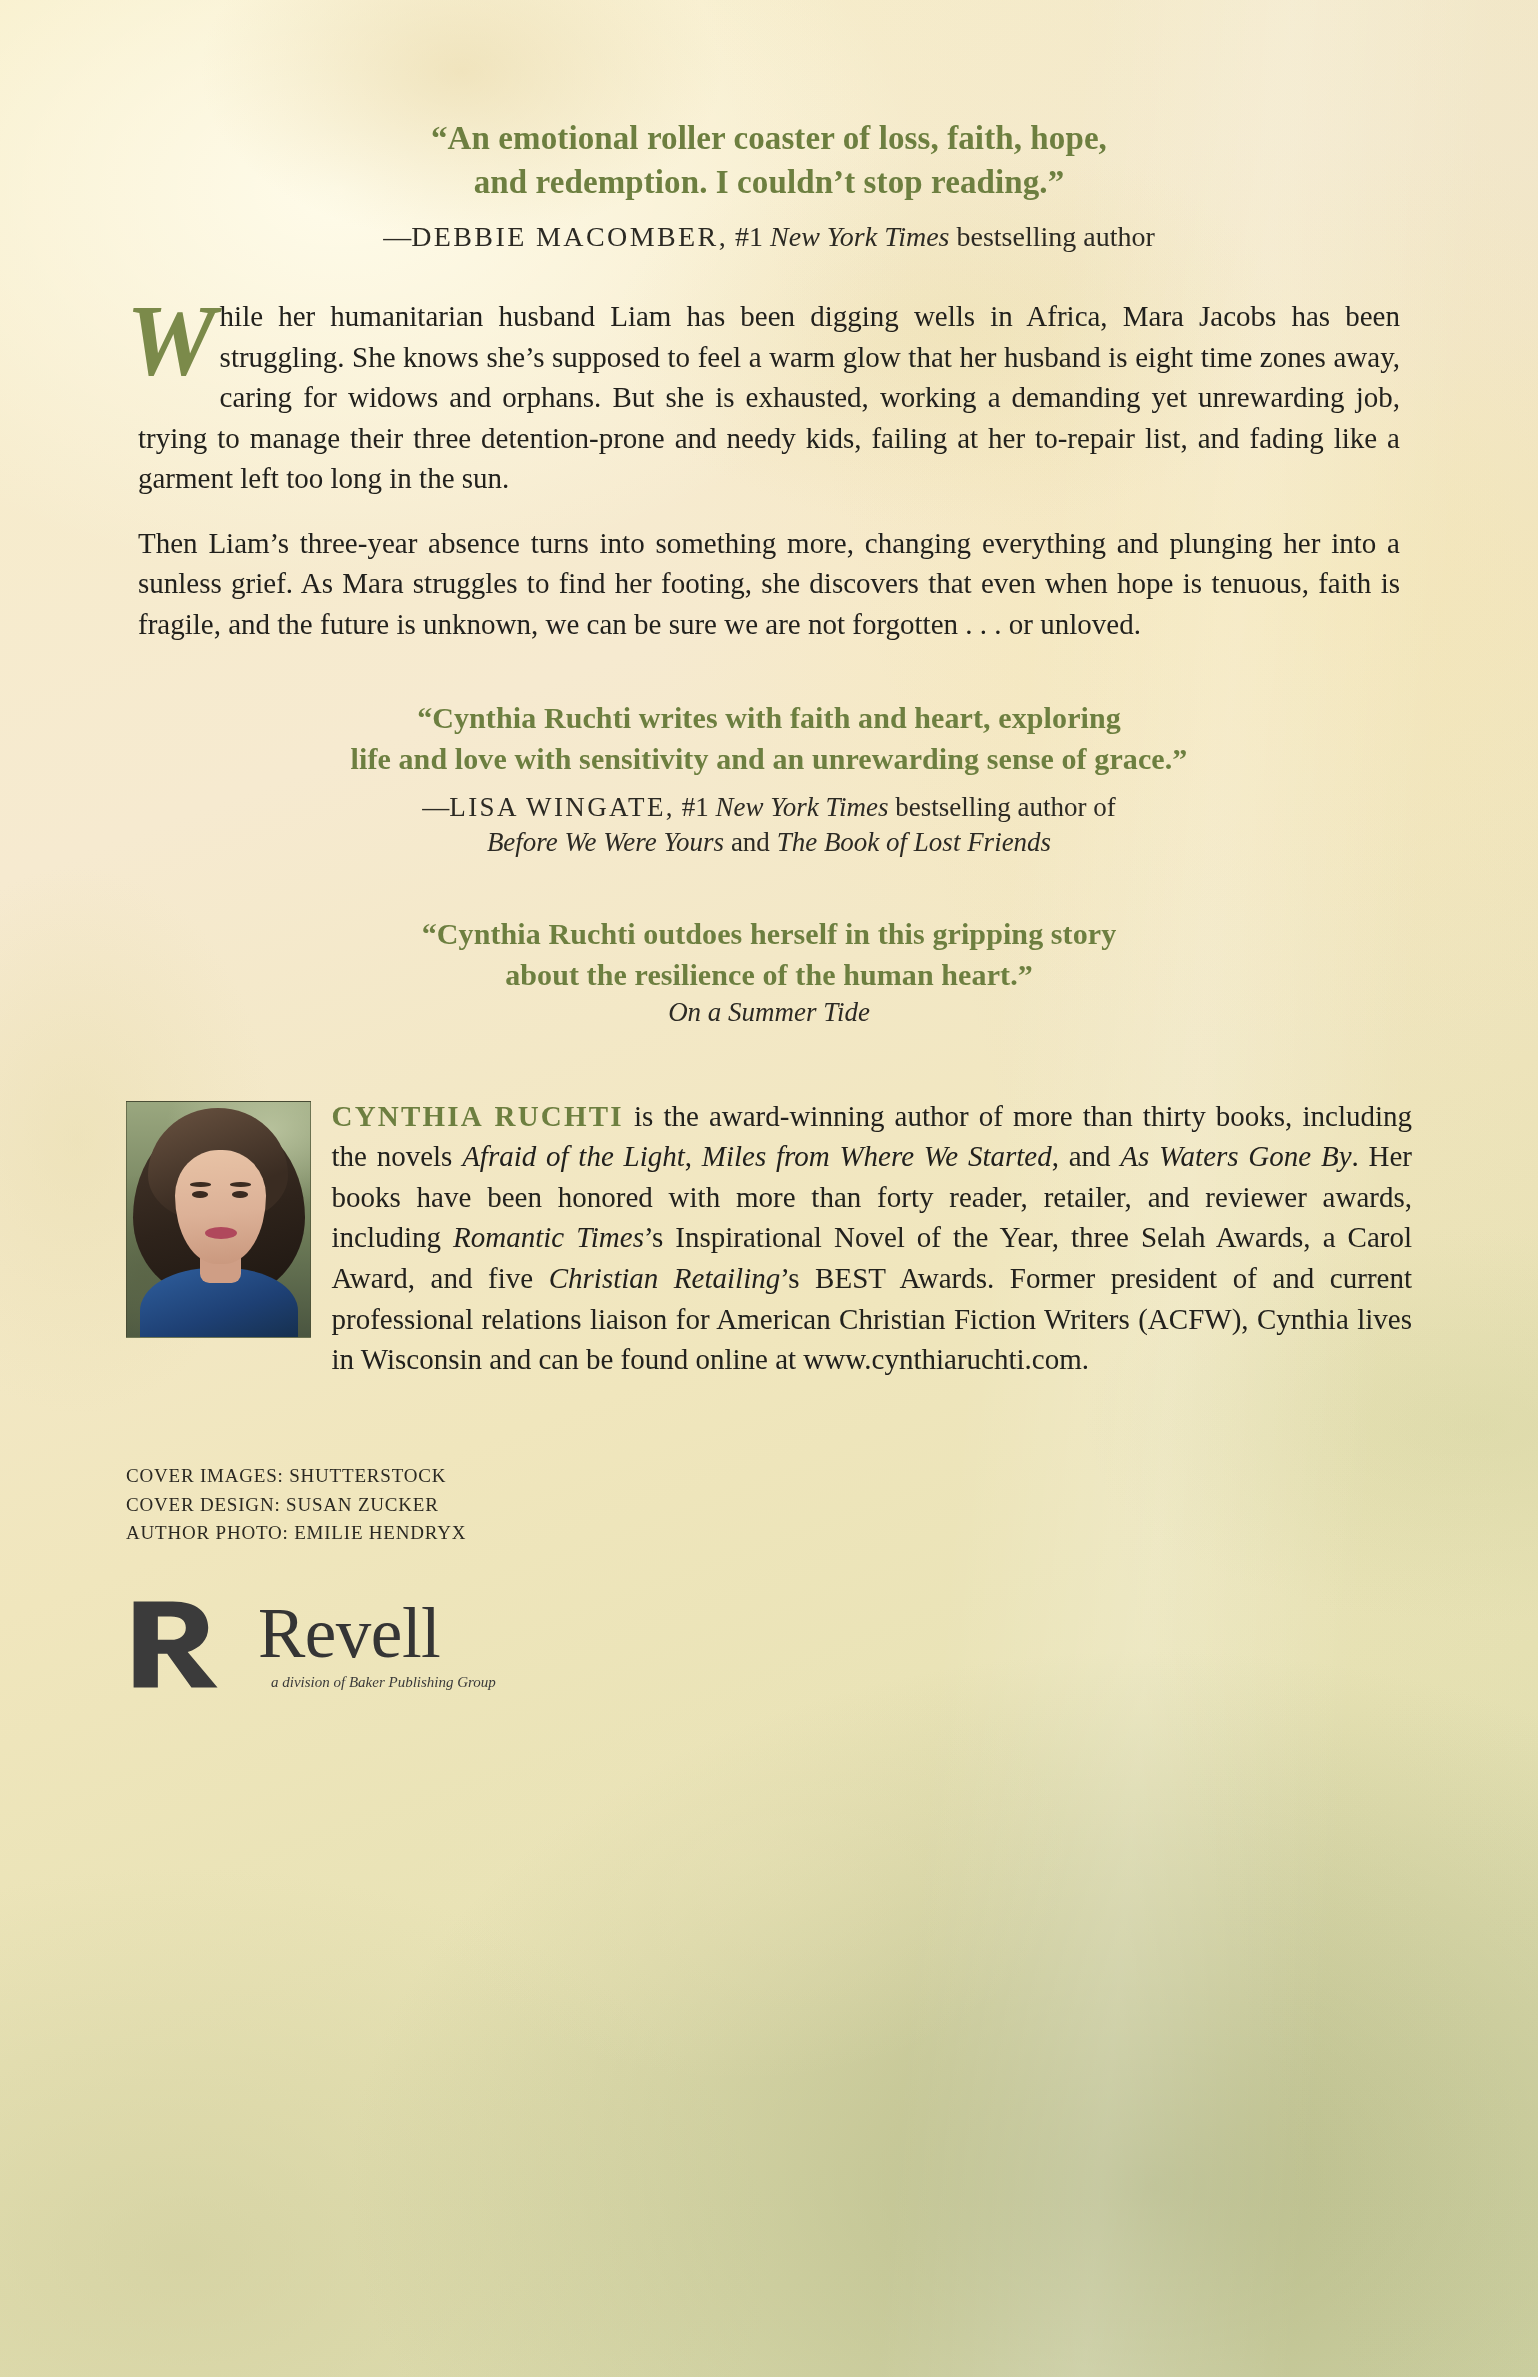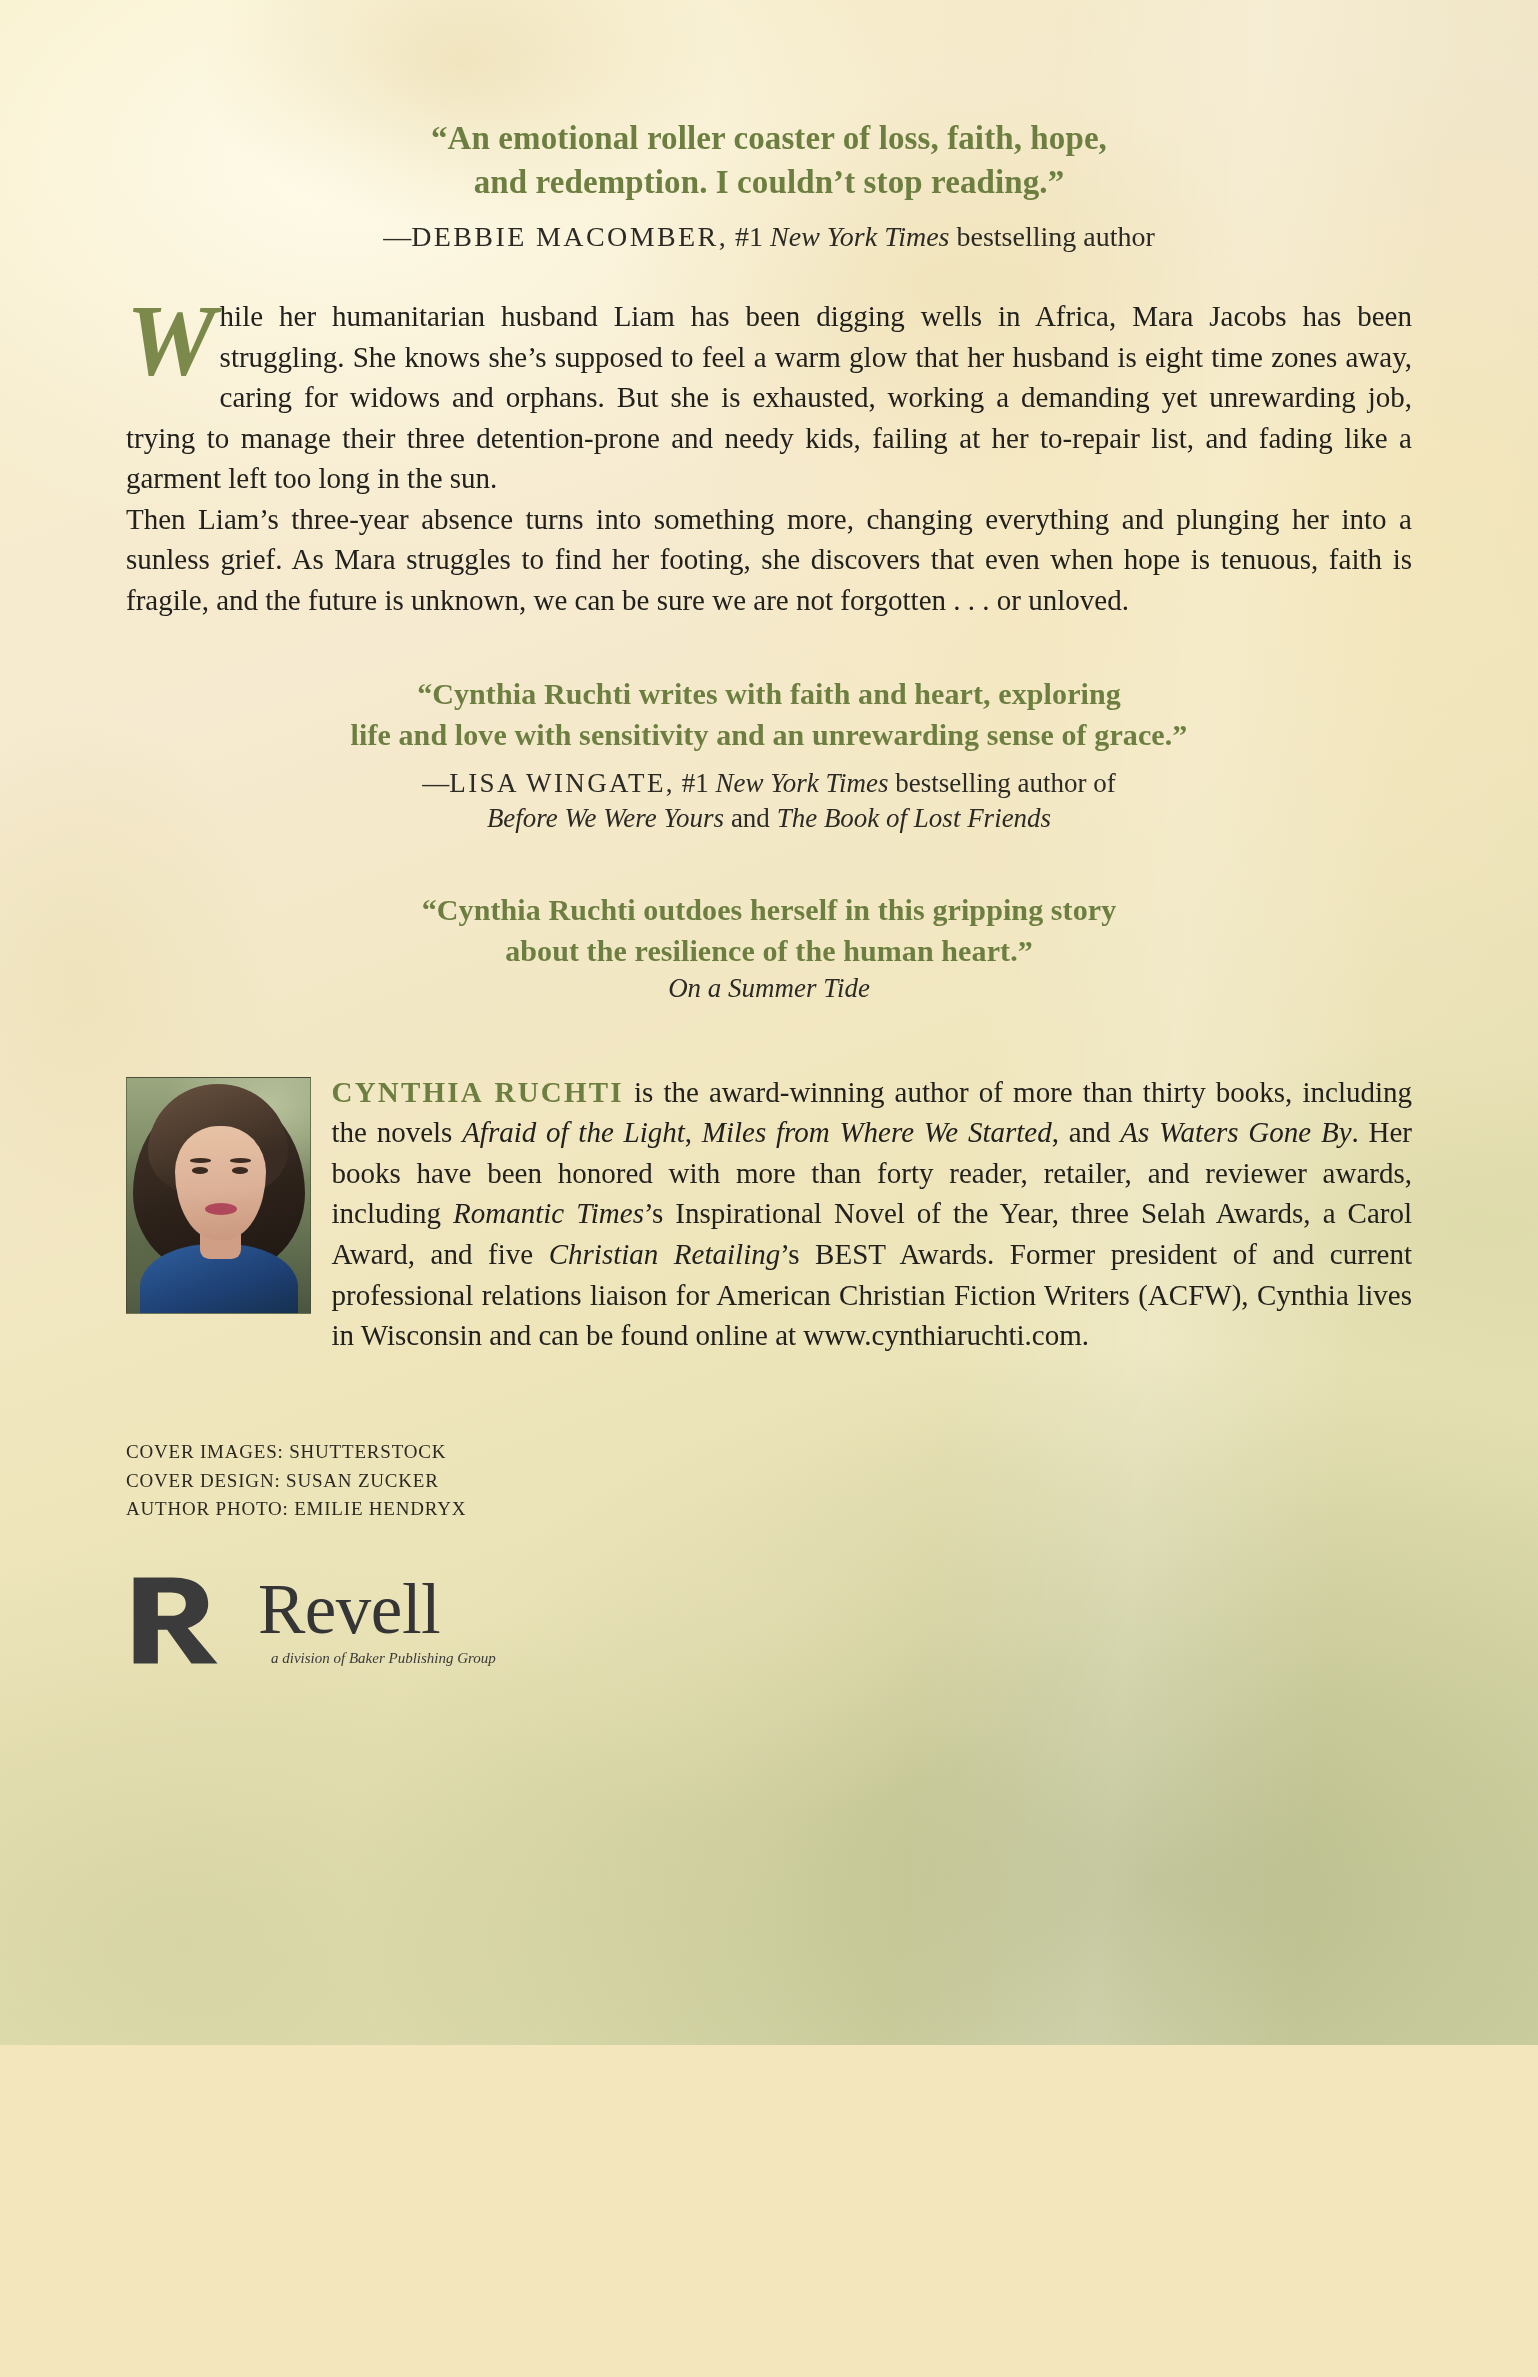--- a/index.html
+++ b/index.html
@@ -10,21 +10,21 @@
     width: 1538px;
     height: 2377px;
     font-family: "Liberation Serif", serif;
     background: #f3e6bd;
     overflow: hidden;
   }
 
   .cover {
     position: relative;
     width: 1538px;
-    height: 2045px;
+    height: 2377px;
     box-sizing: border-box;
     overflow: hidden;
     background:
       radial-gradient(ellipse 839px 559px at 22% 8%, rgba(255,252,235,0.95) 0%, rgba(255,250,225,0.0) 70%),
       radial-gradient(ellipse 932px 653px at 85% 25%, rgba(247,233,186,0.85) 0%, rgba(247,233,186,0.0) 70%),
       radial-gradient(ellipse 1119px 746px at 75% 92%, rgba(171,176,126,0.75) 0%, rgba(171,176,126,0.0) 72%),
       radial-gradient(ellipse 839px 559px at 12% 95%, rgba(205,203,155,0.6) 0%, rgba(205,203,155,0.0) 70%),
       linear-gradient(160deg, #f7eec9 0%, #f6ead0 30%, #f0e6bd 55%, #e7e2b4 75%, #d9dcae 100%);
   }
   .cover::before {
@@ -83,21 +83,21 @@
   
   .blurb {
     margin-top: 41px;
     font-size: 29px;
     line-height: 1.395;
     color: #22211d;
     text-align: justify;
     text-justify: inter-word;
   }
   .blurb p {
-    margin: 0;
+    margin: 12px;
   }
   .dropcap-wrap {
     position: relative;
   }
   .dropcap {
     float: left;
     font-family: "Liberation Serif", serif;
     font-style: italic;
     font-weight: bold;
     color: #7b8a4a;

